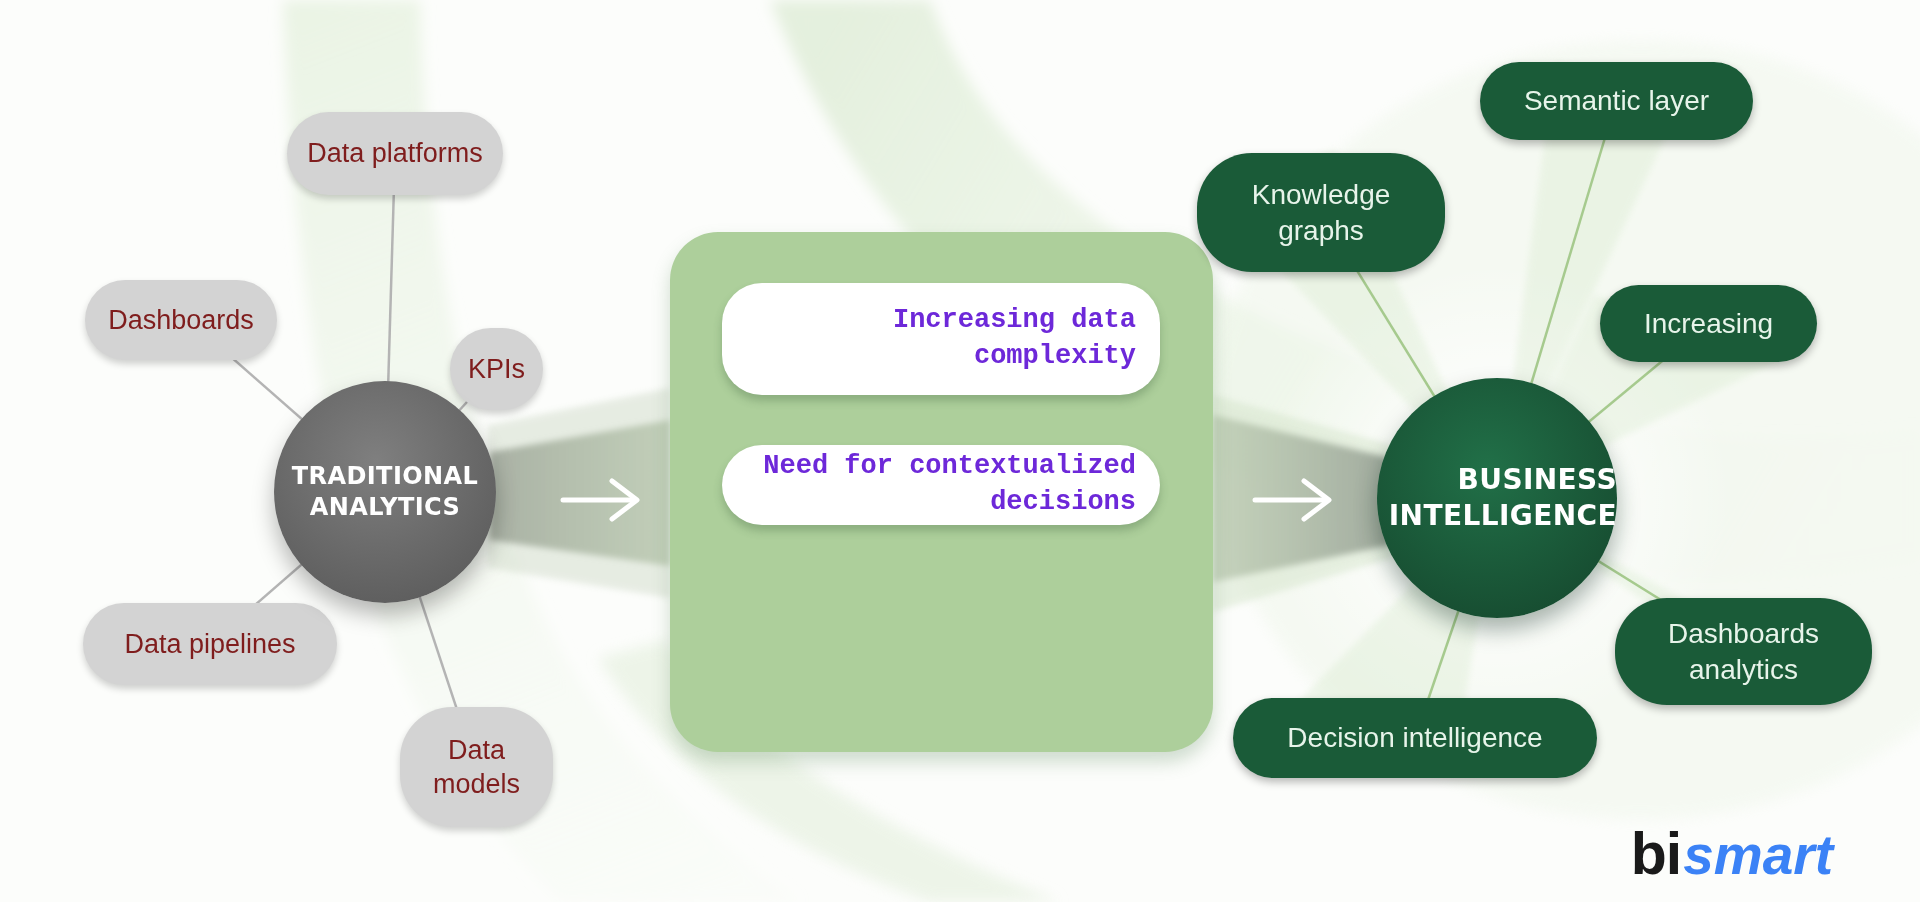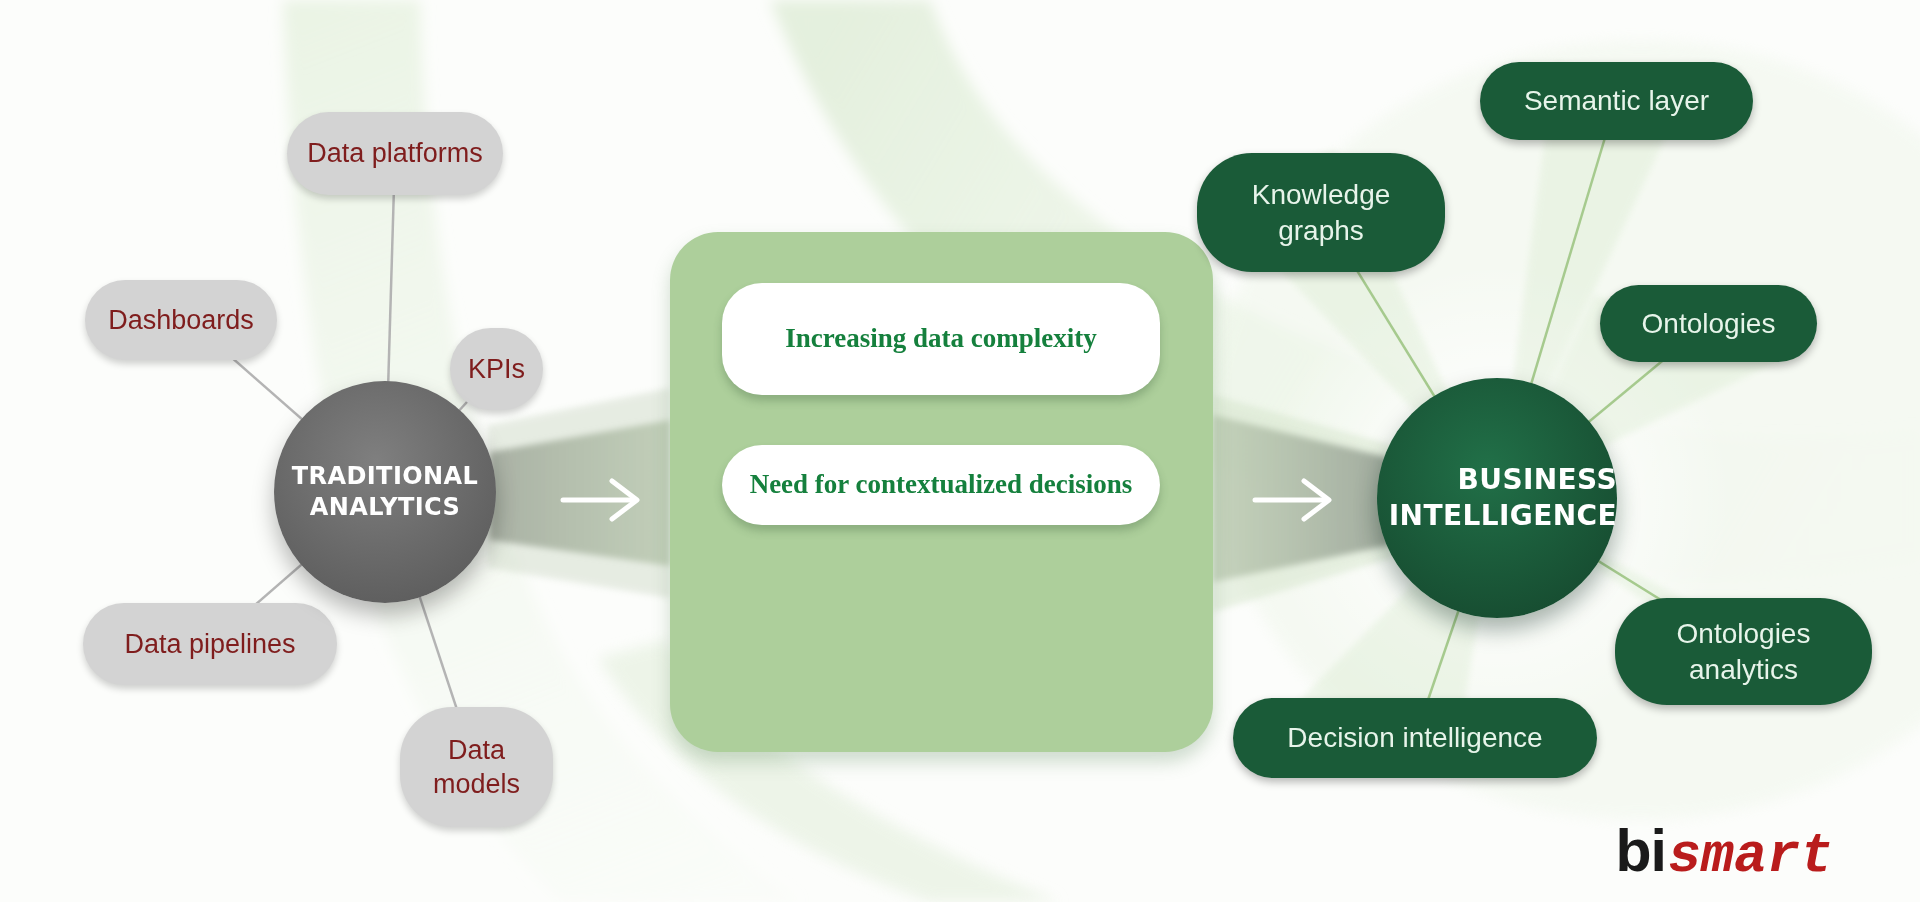--- a/index.html
+++ b/index.html
@@ -57,35 +57,35 @@
   }
 
   
   .panel{
     position:absolute;left:670px;top:232px;width:543px;height:520px;
     background:#adcf9b;border-radius:48px;
     box-shadow:0 10px 18px rgba(110,150,110,.32);
   }
   .card{
     position:absolute;left:52px;width:438px;background:#ffffff;border-radius:40px;
-    display:flex;align-items:center;justify-content:center;text-align:left;
-    font-family:Liberation Serif, serif;font-weight:bold;font-size:27px;
-    color:#15803d;line-height:1.33;padding:0 24px;box-sizing:border-box;
+    display:flex;align-items:center;justify-content:center;text-align:right;
+    font-family:Liberation Mono, monospace;font-weight:bold;font-size:27px;
+    color:#6d28d9;line-height:1.33;padding:0 24px;box-sizing:border-box;
     box-shadow:0 6px 9px rgba(60,95,60,.3);
   }
   .panel .card:nth-of-type(1){top:51px;height:112px;}
   .panel .card:nth-of-type(2){top:213px;height:80px;}
   .panel .card:nth-of-type(3){top:359px;height:112px;}
 
   
   .logo{position:absolute;right:87px;bottom:14px;display:flex;align-items:baseline;}
   .logo-bi{font-family:"Liberation Sans",sans-serif;font-weight:bold;font-size:59px;
     color:#1a1a1a;letter-spacing:-1px;}
-  .logo-smart{font-family:Liberation Mono, monospace;font-style:italic;font-weight:bold;
-    font-size:55px;color:#b91c1c;margin-left:2px;}
+  .logo-smart{font-family:Liberation Sans, sans-serif;font-style:italic;font-weight:bold;
+    font-size:55px;color:#3b82f6;margin-left:2px;}
 </style>
 </head>
 <body>
 
 <div class="stage">
 
   <svg class="underlay" width="1920" height="902" viewBox="0 0 1920 902">
     <defs>
       <filter id="soft" x="-40%" y="-40%" width="180%" height="180%">
         <feGaussianBlur stdDeviation="7"></feGaussianBlur>
@@ -205,24 +205,24 @@
   </div>
 
   <div class="right-bubbles">
       <div class="bubble bubble-right">
     <span>Semantic layer</span>
   </div>
       <div class="bubble bubble-right">
     <span>Knowledge graphs</span>
   </div>
       <div class="bubble bubble-right">
-    <span>Ontologies</span>
-  </div>
-      <div class="bubble bubble-right">
-    <span>Ontologies analytics</span>
+    <span>Increasing</span>
+  </div>
+      <div class="bubble bubble-right">
+    <span>Dashboards analytics</span>
   </div>
       <div class="bubble bubble-right">
     <span>Decision intelligence</span>
   </div>
     </div>
 
   <div class="logo">
     <span class="logo-bi">bi</span>
     <span class="logo-smart">smart</span>
   </div>

